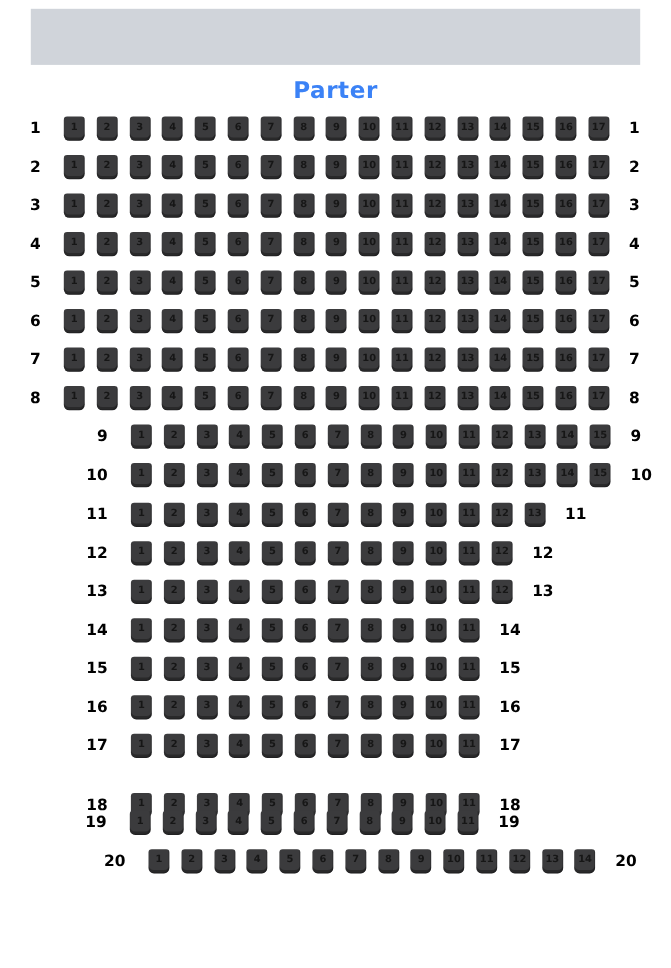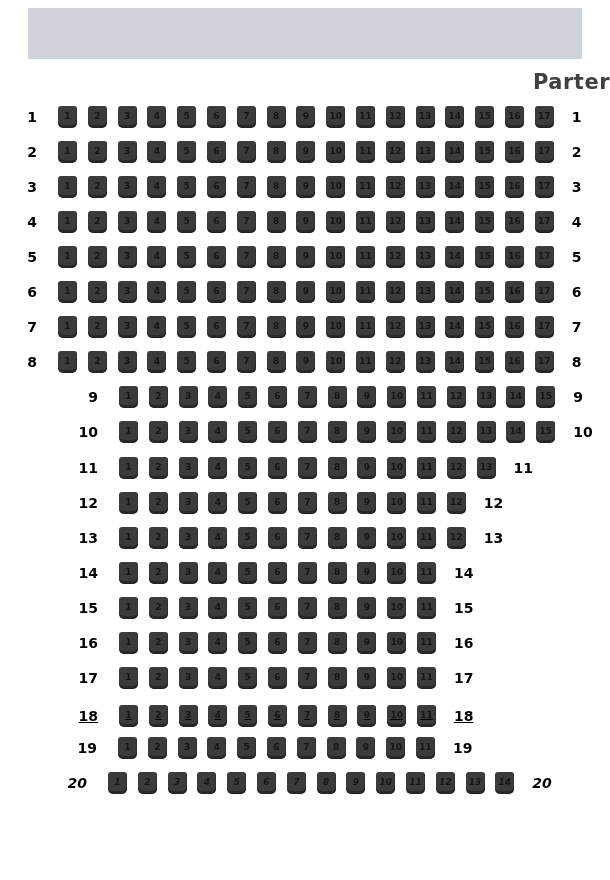--- a/index.html
+++ b/index.html
@@ -21,24 +21,24 @@
     top: 8px;
     width: 554px;
     height: 51px;
     background: var(--stage-color, #d0d4da);
   }
   .title {
     position: absolute;
     left: 0;
     top: 70px;
     width: 610px;
-    text-align: right;
+    text-align: center;
     font-size: 21px;
     font-weight: bold;
-    color: #404040;
+    color: #3b82f6;
     letter-spacing: 0.5px;
   }
   .rows {
     position: absolute;
     left: 0;
     top: 105px;
     width: 610px;
     height: 720px;
   }
   .seat-row {
@@ -436,21 +436,21 @@
           <div class="seat">5</div>
           <div class="seat">6</div>
           <div class="seat">7</div>
           <div class="seat">8</div>
           <div class="seat">9</div>
           <div class="seat">10</div>
           <div class="seat">11</div>
         </div>
         <span class="row-label right">17</span>
       </div>
-      <div class="seat-row" style="top: 599px; left: 61px; text-decoration: underline;">
+      <div class="seat-row" style="top: 615px; left: 61px;">
         <span class="row-label left">18</span>
         <div class="seats">
           <div class="seat">1</div>
           <div class="seat">2</div>
           <div class="seat">3</div>
           <div class="seat">4</div>
           <div class="seat">5</div>
           <div class="seat">6</div>
           <div class="seat">7</div>
           <div class="seat">8</div>
@@ -470,21 +470,21 @@
           <div class="seat">5</div>
           <div class="seat">6</div>
           <div class="seat">7</div>
           <div class="seat">8</div>
           <div class="seat">9</div>
           <div class="seat">10</div>
           <div class="seat">11</div>
         </div>
         <span class="row-label right">19</span>
       </div>
-      <div class="seat-row" style="top: 666.9px; left: 50px; font-style: italic;">
+      <div class="seat-row" style="top: 666.9px; left: 77px;">
         <span class="row-label left">20</span>
         <div class="seats">
           <div class="seat">1</div>
           <div class="seat">2</div>
           <div class="seat">3</div>
           <div class="seat">4</div>
           <div class="seat">5</div>
           <div class="seat">6</div>
           <div class="seat">7</div>
           <div class="seat">8</div>

